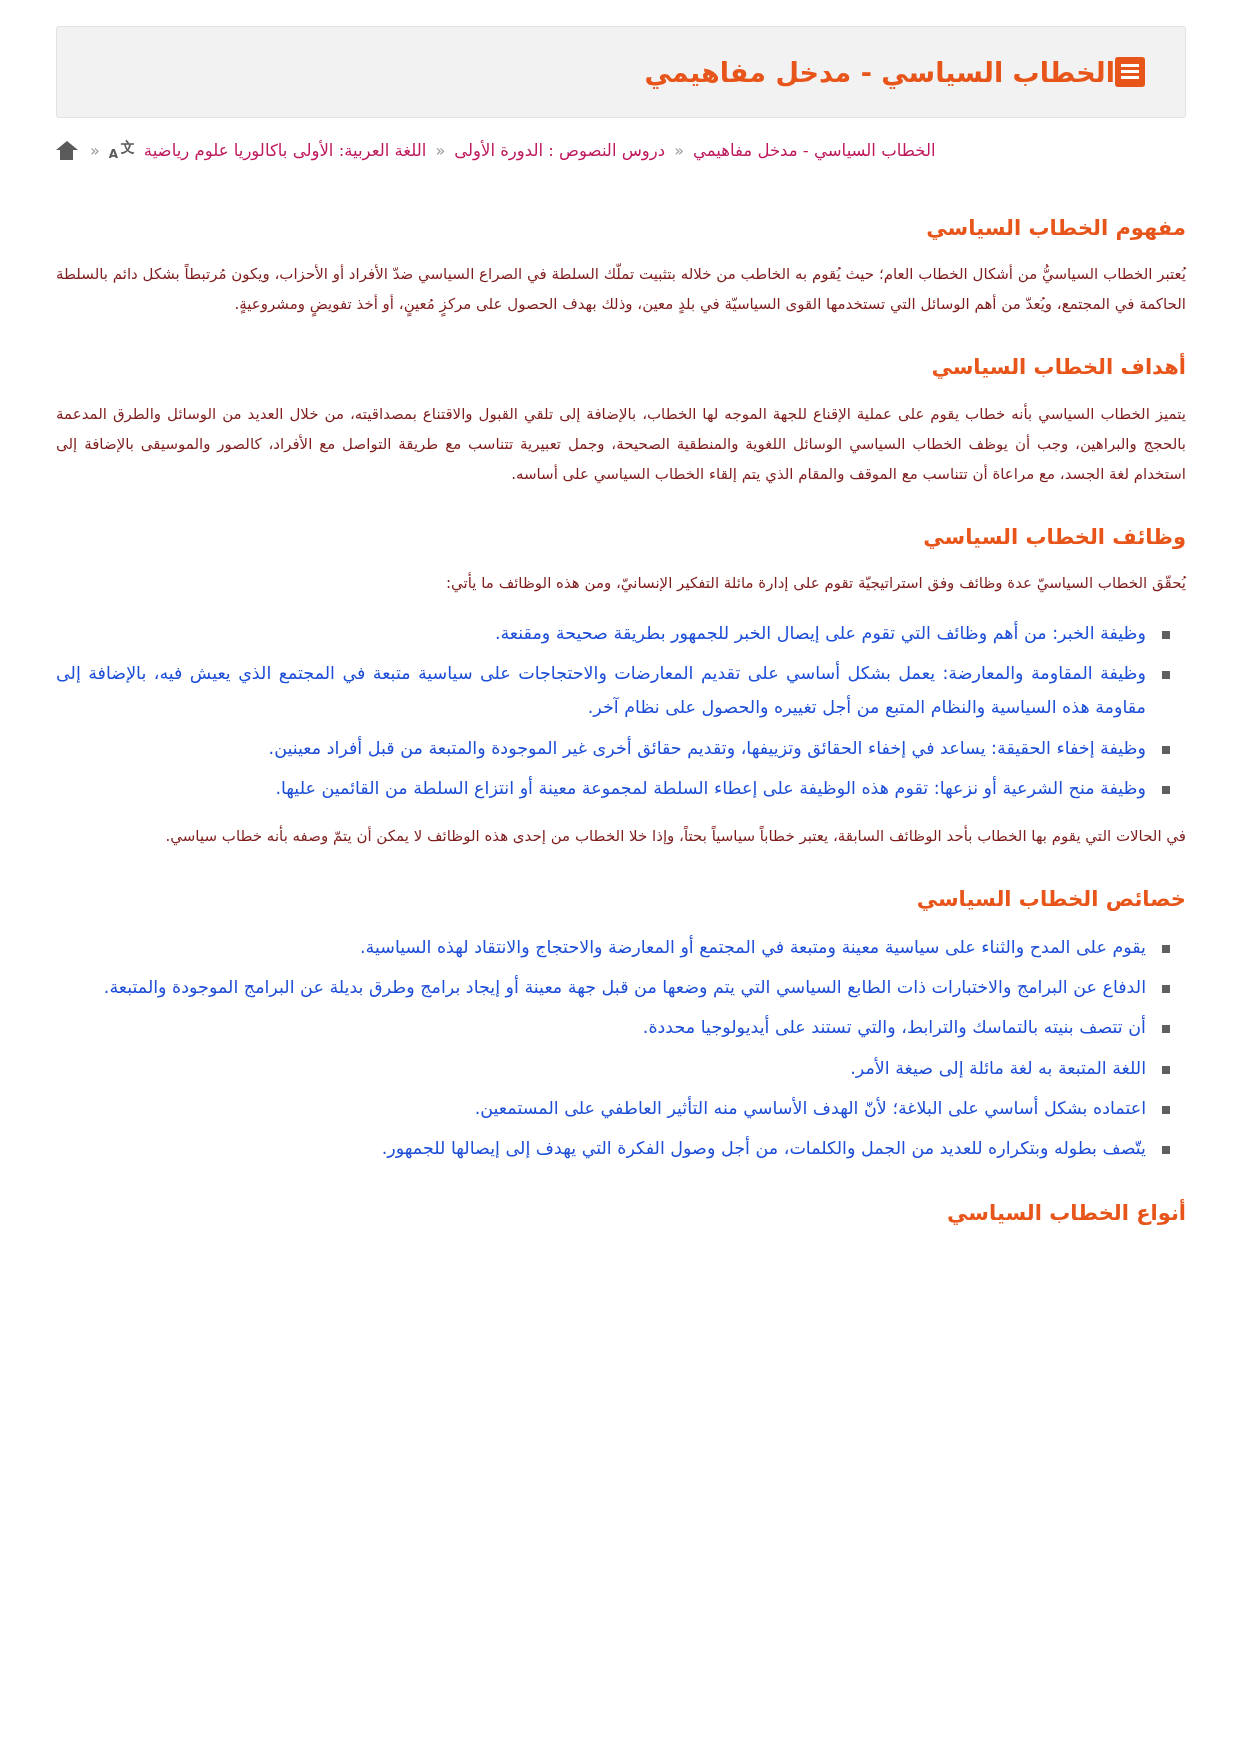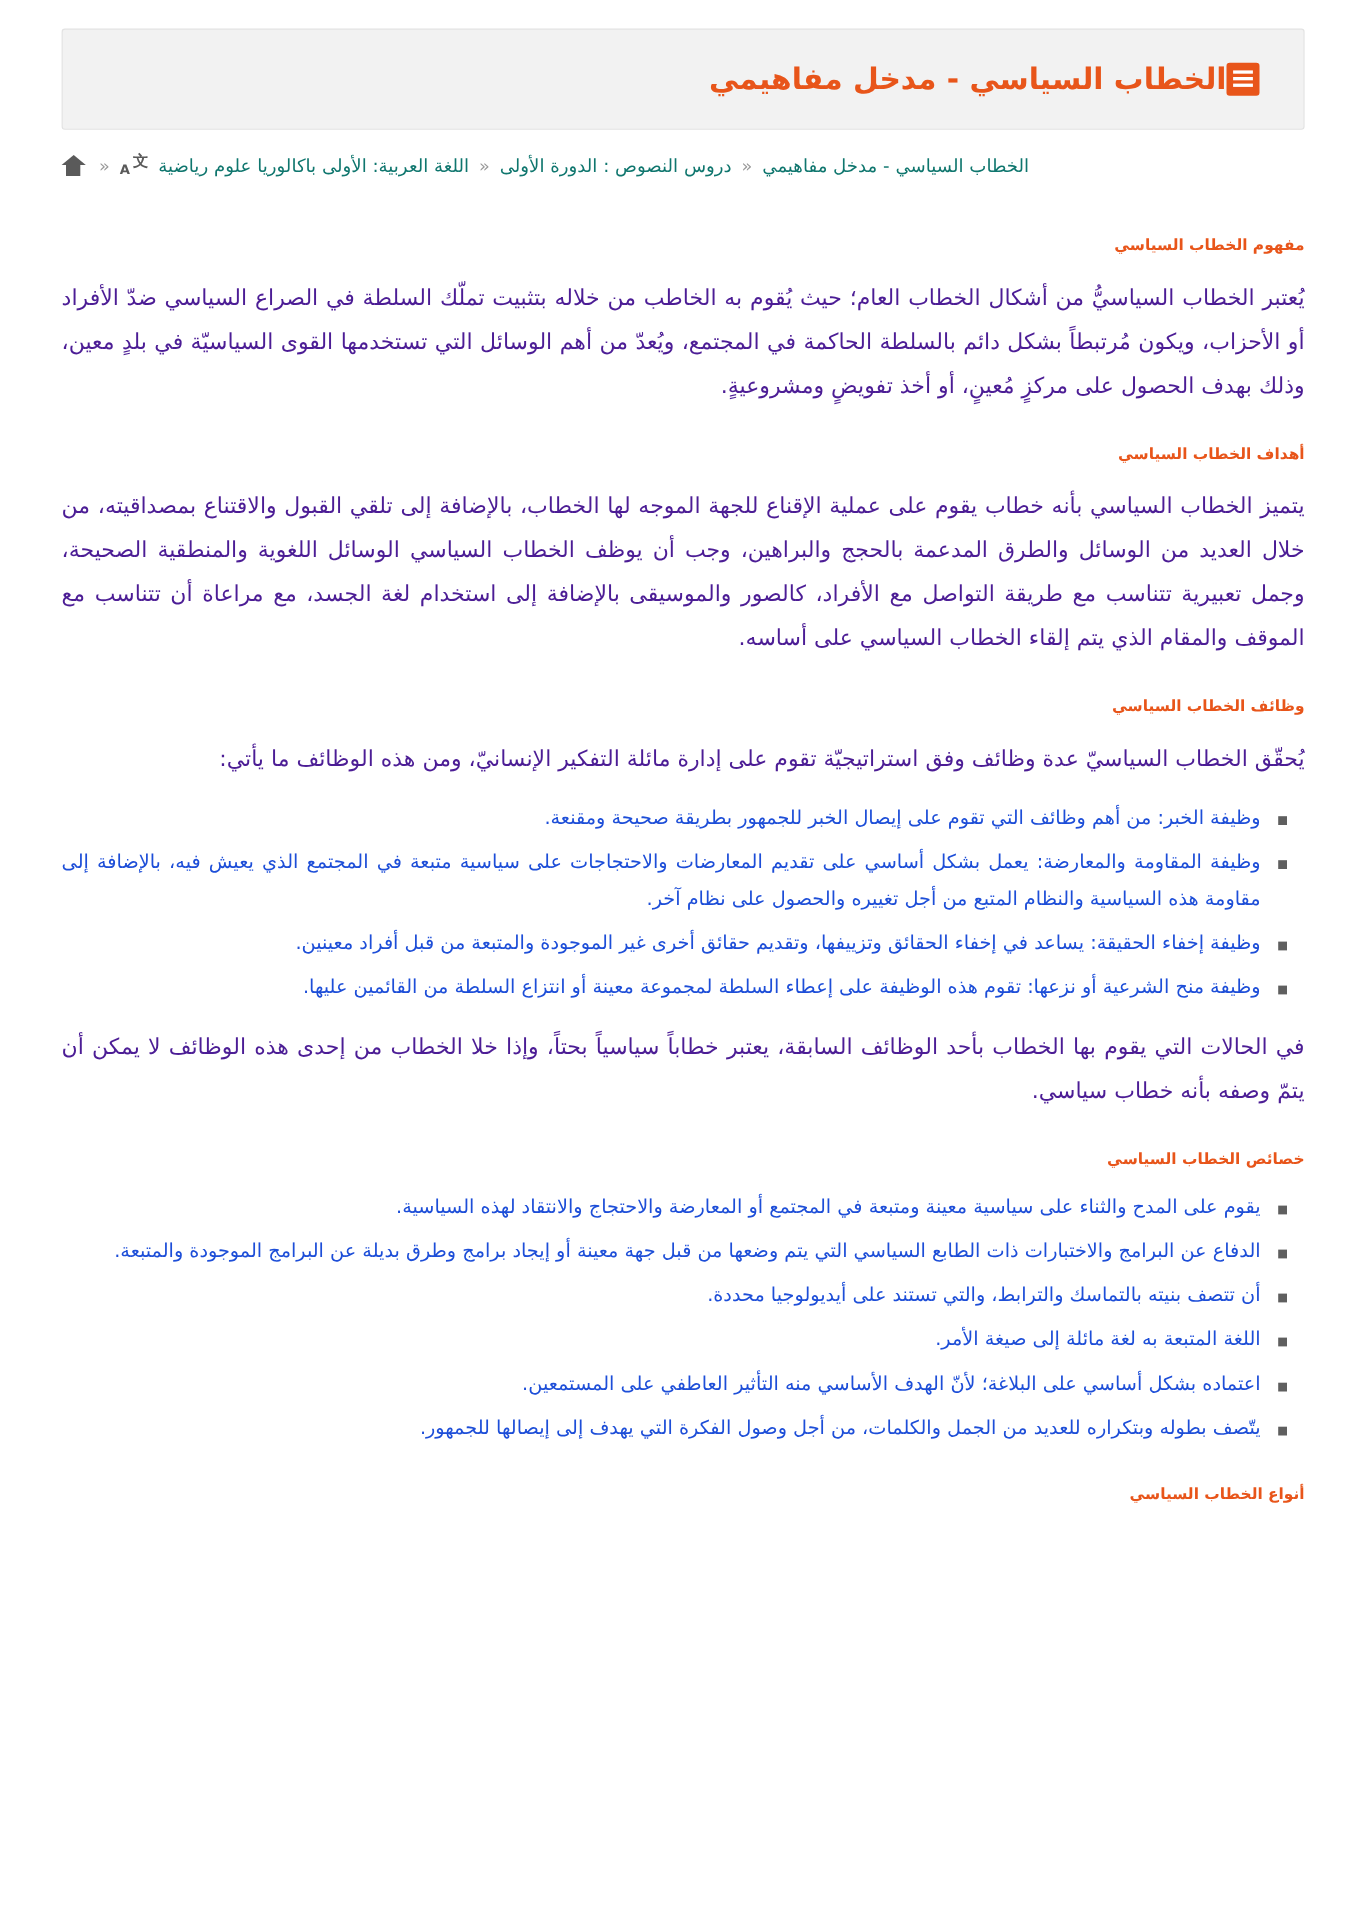--- a/index.html
+++ b/index.html
@@ -61,21 +61,21 @@
   .breadcrumb {
     margin: 22px 56px 0 56px;
     display: flex;
     align-items: center;
     justify-content: flex-end;
     font-size: 16.5px;
     color: #444;
     gap: 9px;
     flex-wrap: nowrap;
   }
-  .breadcrumb .crumb { color: #0f766e; white-space: nowrap; text-align: right; }
+  .breadcrumb .crumb { color: #be185d; white-space: nowrap; text-align: right; }
   .breadcrumb .sep { color: #9a9a9a; font-size: 16px; }
   .home-icon {
     display: inline-block;
     width: 21px; height: 19px;
     position: relative;
     margin-right: 4px;
   }
   .home-icon::before {
     content: "";
     position: absolute;
@@ -103,31 +103,31 @@
   .lang-icon .g1 { position: absolute; right: 0; top: 0; font-weight: bold; }
   .lang-icon .g2 { position: absolute; left: 0; bottom: 0; font-weight: bold; font-size: 12px; }
 
   
   .content {
     margin: 54px 56px 0 56px;
     text-align: right;
   }
   h2.section-title {
     color: #e8551a;
-    font-size: 14px;
+    font-size: 21px;
     font-weight: bold;
     margin: 0 0 16px 0;
     line-height: 1.4;
   }
   .section { margin-bottom: 34px; }
   .section:first-child { margin-top: 0; }
   p.para {
-    font-size: 20px;
+    font-size: 15px;
     line-height: 2.0;
-    color: #4c1d95;
+    color: #7f1d1d;
     margin: 0 0 14px 0;
     text-align: justify;
     text-align-last: right;
   }
   p.para.lead { margin-bottom: 18px; }
   ul.bullets {
     list-style: none;
     margin: 6px 0 16px 0;
     padding: 0 10px 0 0;
   }

